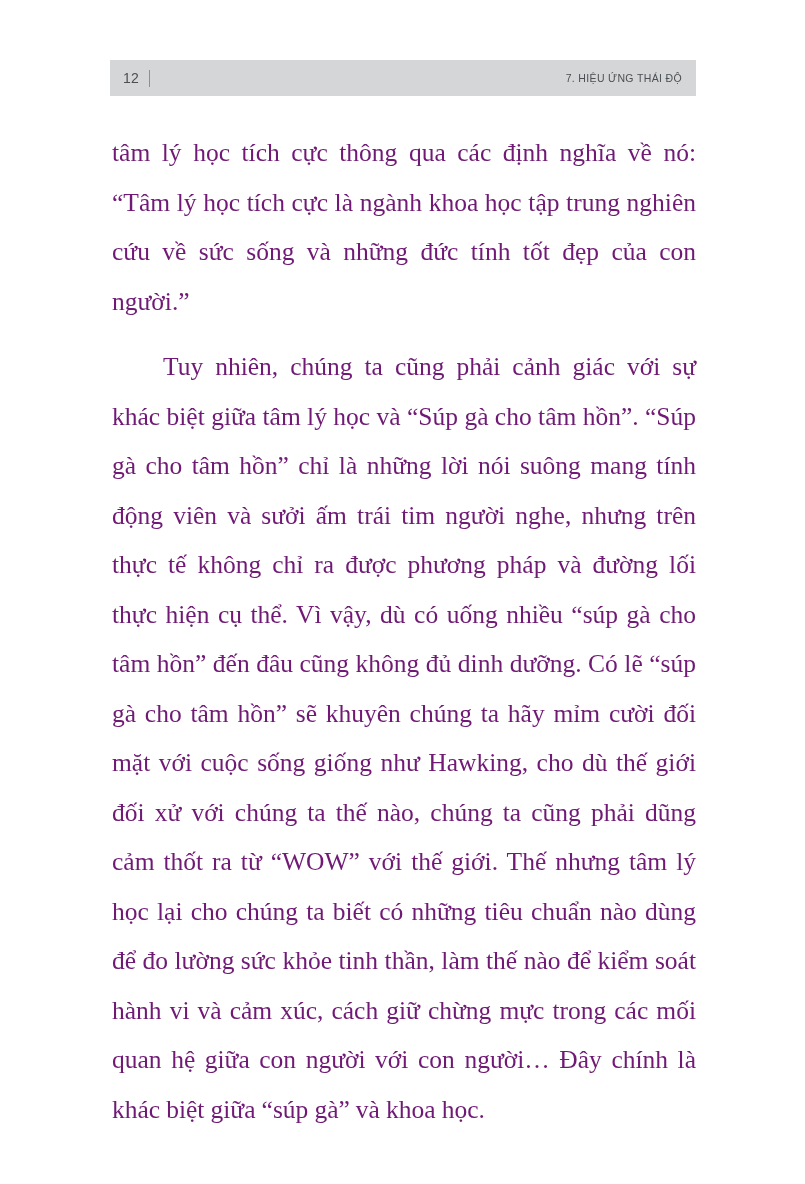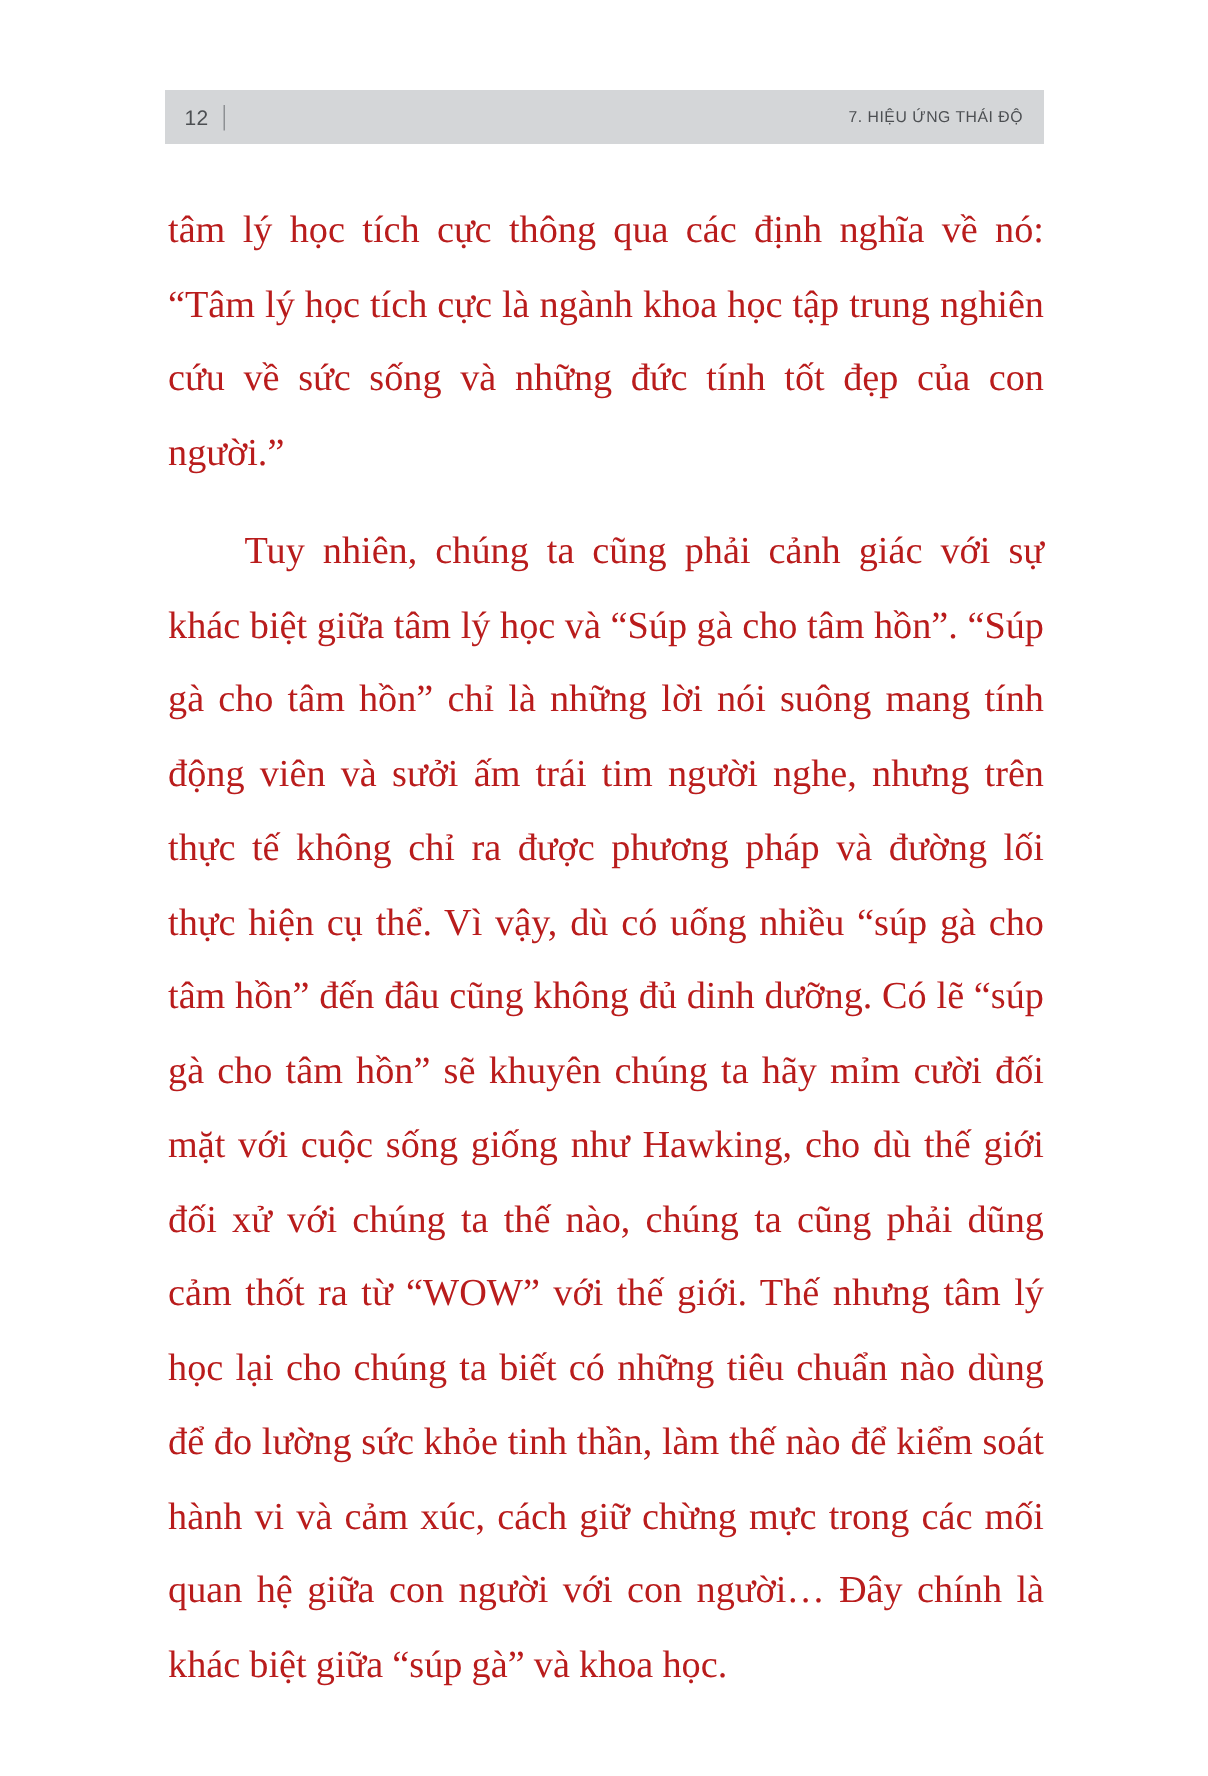--- a/index.html
+++ b/index.html
@@ -72,21 +72,21 @@
     position: absolute;
     left: 112px;
     top: 128px;
     width: 584px;
   }
 
   .para {
     margin: 0;
     font-size: 25.5px;
     line-height: 49.5px;
-    color: #b91c1c;
+    color: #701a75;
     text-align: justify;
     text-justify: inter-word;
     text-indent: 51px;
     -webkit-hyphens: none;
     hyphens: none;
     word-spacing: -0.3px;
   }
 
   .para.no-indent {
     text-indent: 0;

